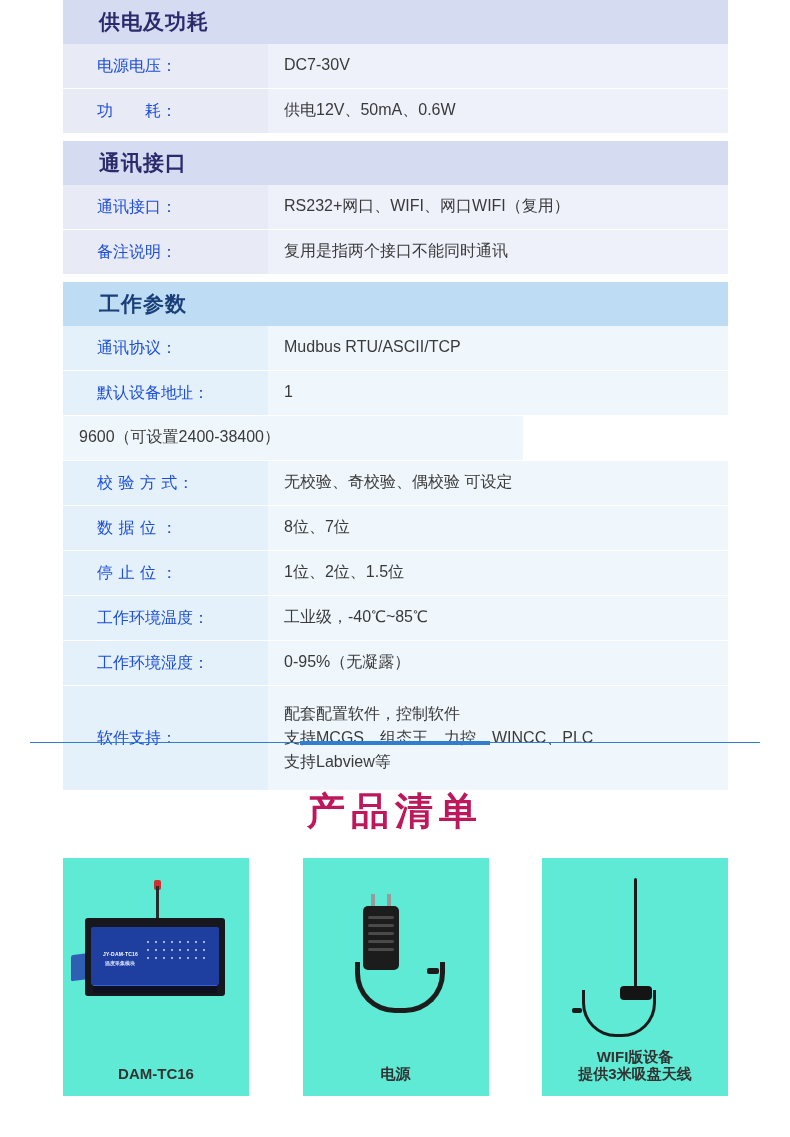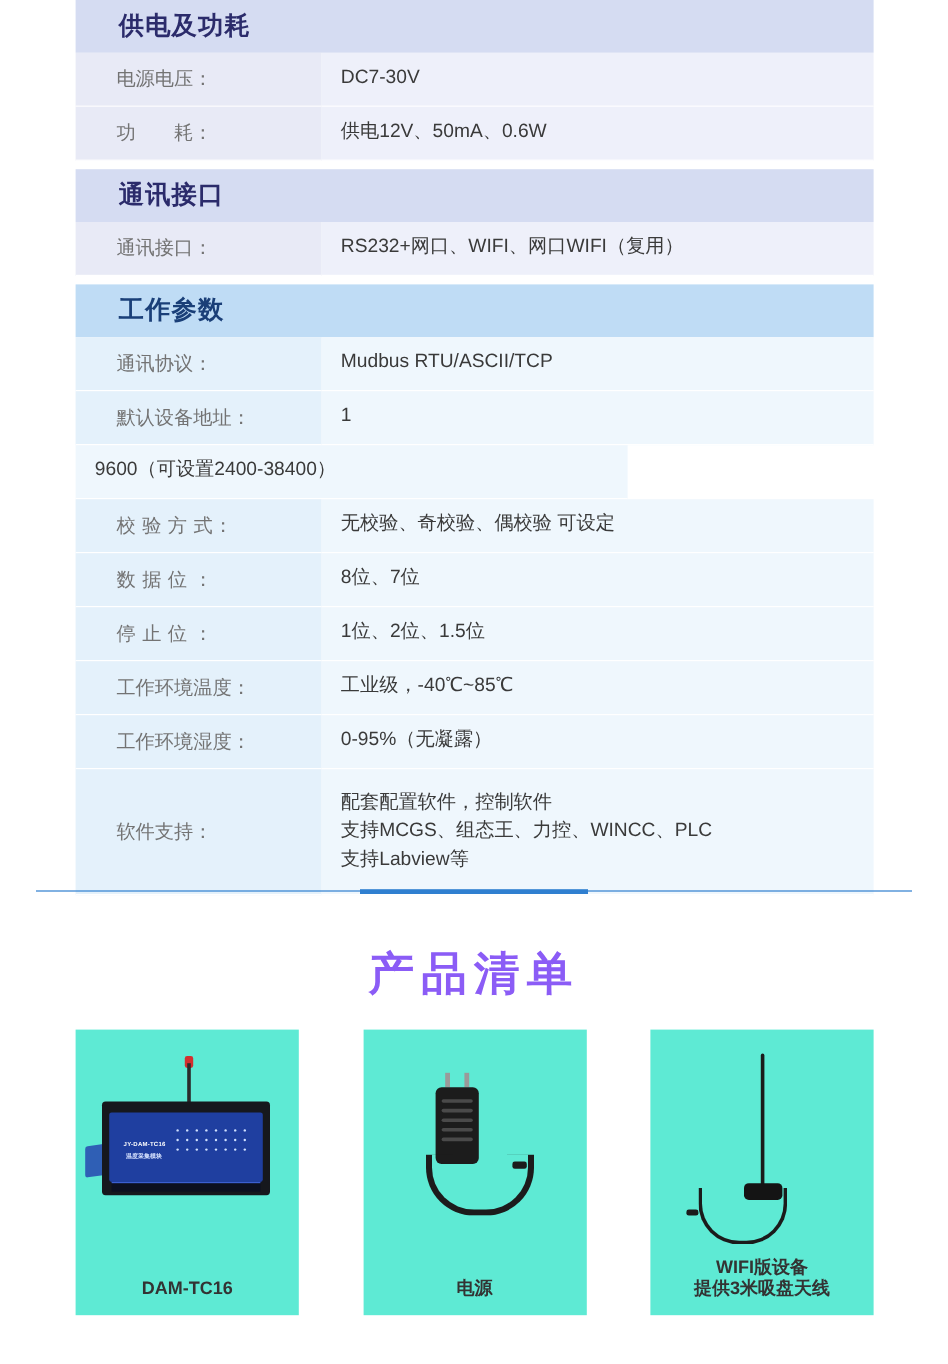--- a/index.html
+++ b/index.html
@@ -46,21 +46,21 @@
   .row {
     display: flex;
     width: 665px;
     box-sizing: border-box;
   }
   .cell-label {
     width: 205px;
     box-sizing: border-box;
     padding: 9px 14px 9px 34px;
     font-size: 16px;
-    color: #737373;
+    color: #1d4ed8;
     border-bottom: 1px solid #ffffff;
     display: flex;
     align-items: center;
   }
   .cell-value {
     width: 460px;
     box-sizing: border-box;
     padding: 9px 14px 11px 16px;
     font-size: 16px;
     color: #3a3a3a;
@@ -114,21 +114,21 @@
 
   
   .list-title {
     position: absolute;
     left: 0;
     top: 786px;
     width: 790px;
     text-align: center;
     font-size: 38px;
     font-weight: bold;
-    color: #8b5cf6;
+    color: #be185d;
     letter-spacing: 6px;
   }
 
   .cards {
     position: absolute;
     left: 63px;
     top: 858px;
     width: 665px;
     display: flex;
     justify-content: space-between;
@@ -350,20 +350,24 @@
       </div>
     </div>
 
     <div class="gap"></div>
 
     <div class="section purple">
       <div class="section-header">通讯接口</div>
       <div class="row">
         <div class="cell-label">通讯接口：</div>
         <div class="cell-value">RS232+网口、WIFI、网口WIFI（复用）</div>
+      </div>
+      <div class="row">
+        <div class="cell-label">备注说明：</div>
+        <div class="cell-value">复用是指两个接口不能同时通讯</div>
       </div>
     </div>
 
     <div class="gap"></div>
 
     <div class="section blue-rows">
       <div class="section-header blue">工作参数</div>
       <div class="row">
         <div class="cell-label">通讯协议：</div>
         <div class="cell-value">Mudbus RTU/ASCII/TCP</div>

